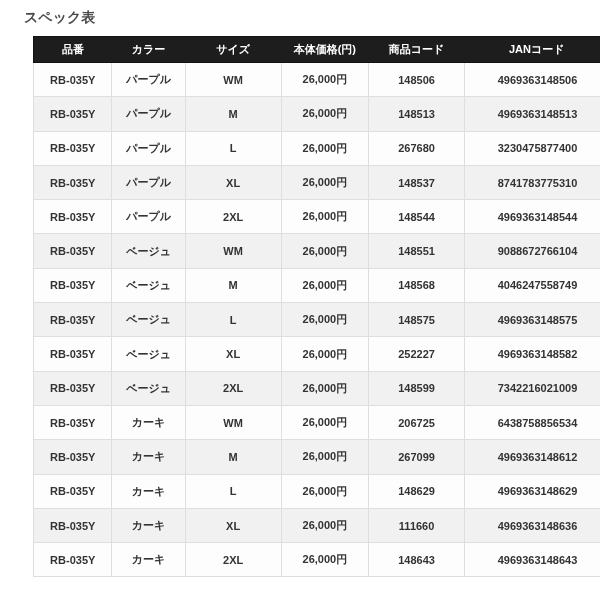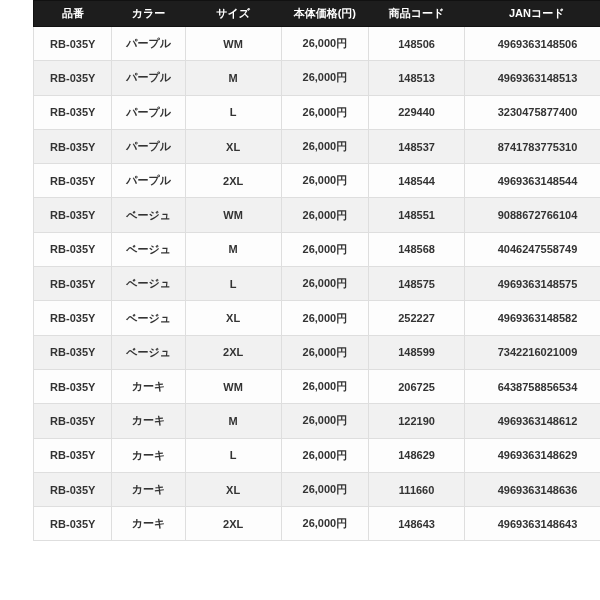--- a/index.html
+++ b/index.html
@@ -65,20 +65,21 @@
   col.c1 { width: 12.7%; }
   col.c2 { width: 16.6%; }
   col.c3 { width: 15.2%; }
   col.c4 { width: 16.6%; }
   col.c5 { width: 25.3%; }
 </style>
 </head>
 <body>
 
 <div class="page">
+  <div class="page-title">スペック表</div>
 
   <table class="spec-table">
     <colgroup>
       <col class="c0">
         <col class="c1">
         <col class="c2">
       <col class="c3">
         <col class="c4">
         <col class="c5">
     </colgroup>
@@ -107,21 +108,21 @@
           <td>M</td>
           <td>26,000円</td>
           <td>148513</td>
           <td>4969363148513</td>
         </tr>
         <tr>
           <td>RB-035Y</td>
           <td>パープル</td>
           <td>L</td>
           <td>26,000円</td>
-          <td>229440</td>
+          <td>267680</td>
           <td>3230475877400</td>
         </tr>
         <tr>
           <td>RB-035Y</td>
           <td>パープル</td>
           <td>XL</td>
           <td>26,000円</td>
           <td>148537</td>
           <td>8741783775310</td>
         </tr>
@@ -179,21 +180,21 @@
           <td>WM</td>
           <td>26,000円</td>
           <td>206725</td>
           <td>6438758856534</td>
         </tr>
         <tr>
           <td>RB-035Y</td>
           <td>カーキ</td>
           <td>M</td>
           <td>26,000円</td>
-          <td>122190</td>
+          <td>267099</td>
           <td>4969363148612</td>
         </tr>
         <tr>
           <td>RB-035Y</td>
           <td>カーキ</td>
           <td>L</td>
           <td>26,000円</td>
           <td>148629</td>
           <td>4969363148629</td>
         </tr>

